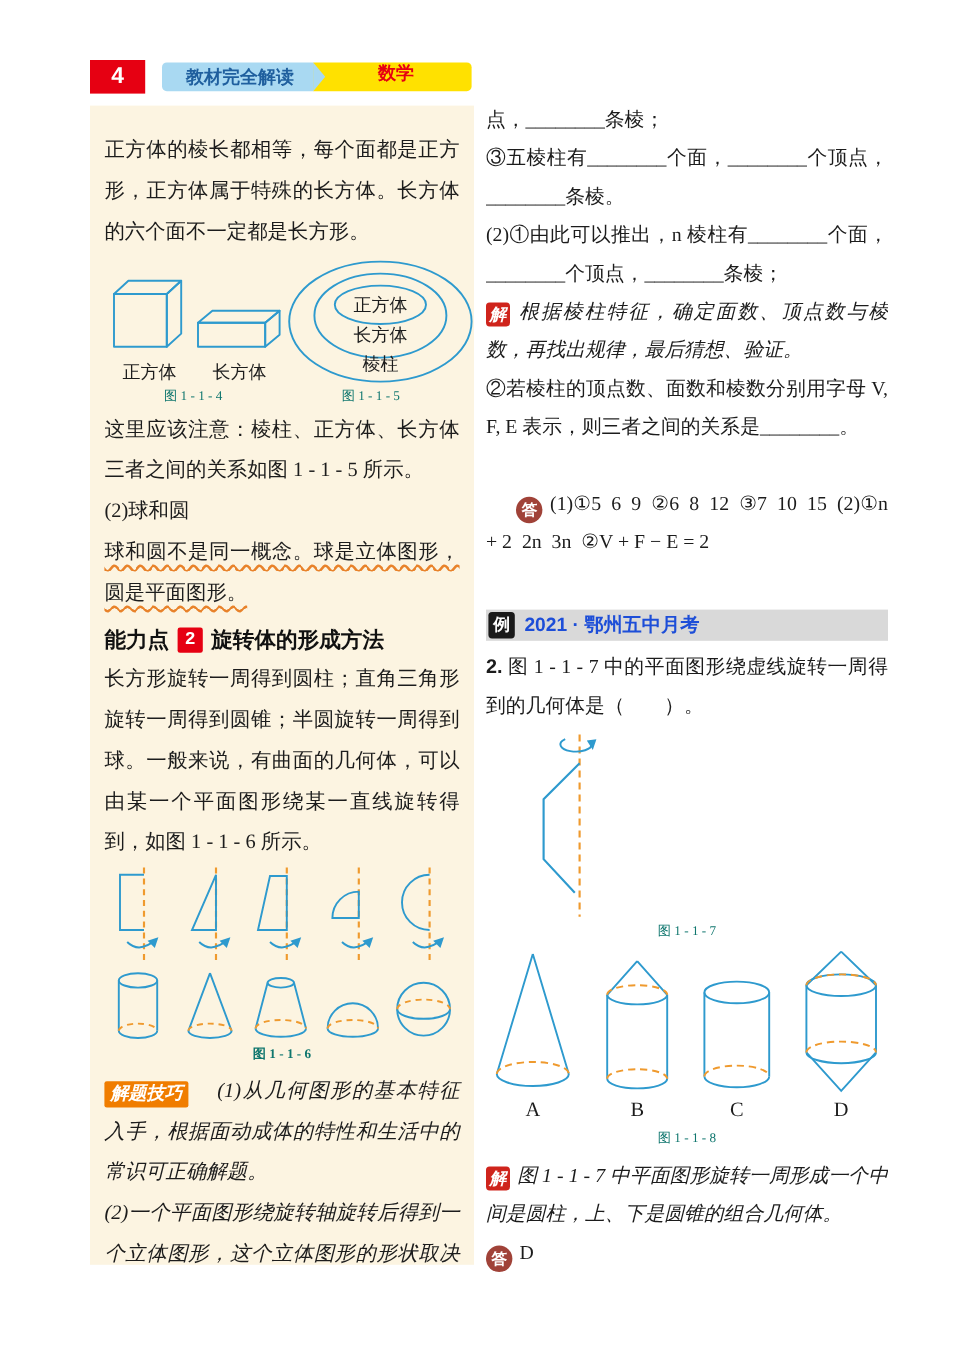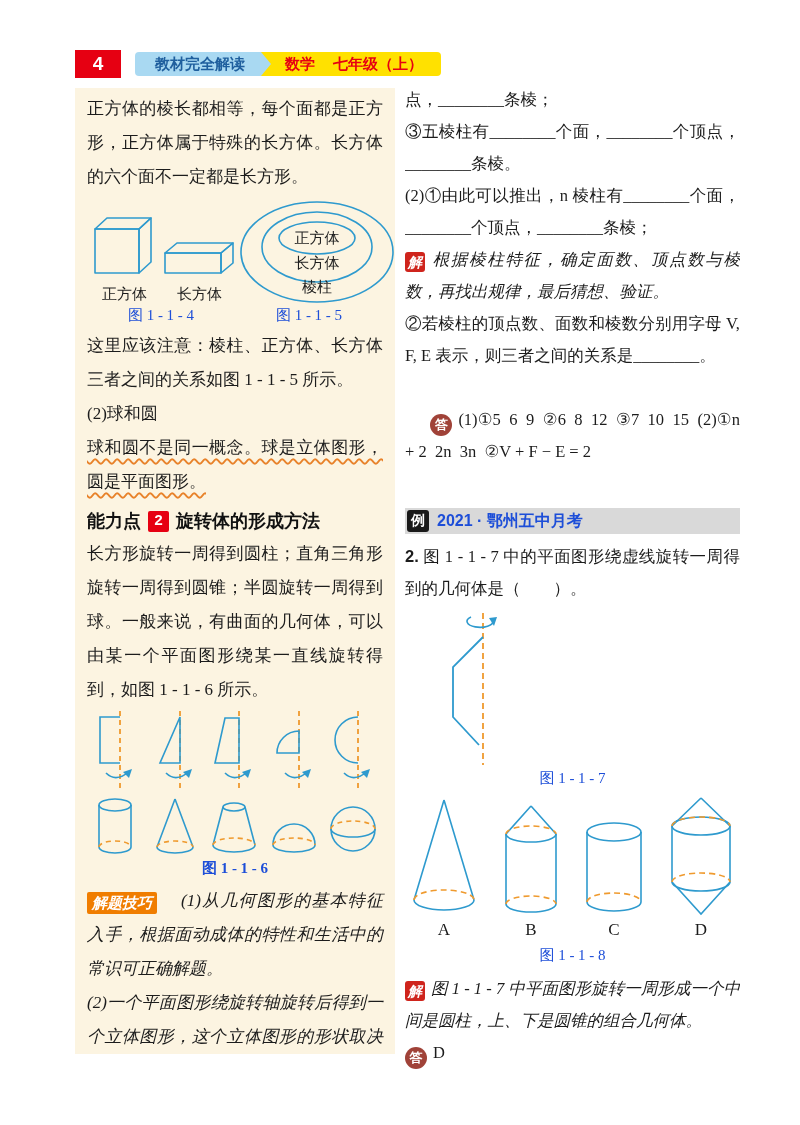--- a/index.html
+++ b/index.html
@@ -7,24 +7,24 @@
   .page { position:relative; width:800px; height:1125px; overflow:hidden; background:#fff; }
 
   
   .header { position:absolute; left:75px; top:50px; display:flex; align-items:center; height:28px; }
   .pagenum { background:#e60012; color:#fff; width:46px; height:28px; display:flex; align-items:center; justify-content:center;
              font-family:"Liberation Sans",sans-serif; font-weight:bold; font-size:19px; }
   .series-chip { margin-left:14px; background:#a9d9f2; color:#1f5f9e; font-family:Liberation Sans, sans-serif; font-weight:bold;
                  font-size:15px; height:24px; display:flex; align-items:center; padding:0 16px 0 20px; border-radius:4px 0 0 4px; position:relative; }
   .series-chip:after { content:""; position:absolute; right:-10px; top:0; border-top:12px solid transparent; border-bottom:12px solid transparent; border-left:10px solid #a9d9f2; }
   .grade-chip { background:#ffe100; color:#e60012; font-family:"Liberation Sans",sans-serif; font-weight:bold; font-size:15px;
-                height:24px; display:flex; align-items:center; gap:18px; padding:0 18px 0 24px; border-radius:0 4px 4px 0; }
-
-  
-  .left-panel { position:absolute; left:75px; top:88px; width:320px; height:966px; background:#fcf4e1; padding:4px 12px 0 12px; overflow:hidden; }
+                height:24px; display:flex; align-items:center; gap:18px; padding:0 18px 0 24px; border-radius:0 4px 4px 0;flex-direction:column; }
+
+  
+  .left-panel { position:absolute; left:75px; top:88px; width:320px; height:966px; background:#fcf4e1; padding:20px 12px 0 12px; overflow:hidden; }
   .right-col  { position:absolute; left:405px; top:84px; width:335px; height:1000px; overflow:hidden; }
 
   .txt { font-size:17px; line-height:34px; text-align:justify; }
   .right-col .txt { font-size:16.5px; line-height:32px; }
   .kai { font-style:italic; }
   .wavy { text-decoration:underline; text-decoration-style:wavy; text-decoration-color:#e8822a; text-decoration-thickness:1.5px; text-underline-offset:5px; }
   .prewrap { white-space:pre-wrap; }
 
   
   .ability { display:flex; align-items:center; gap:7px; margin:10px 0 4px 0;
@@ -43,21 +43,21 @@
               border-radius:3px; margin-right:8px; flex:none; }
   .tips-badge { display:inline-block; background:#f07d00; color:#fff; font-family:"Liberation Sans",sans-serif; font-weight:bold;
                 font-size:15px; line-height:22px; padding:0 5px; border-radius:2px; margin-right:24px; vertical-align:-2px; }
 
   .example-bar { display:flex; align-items:center; background:#d9d9d9; height:26px; margin:8px 0 6px 0; padding-left:2px; }
   .example-title { font-family:"Liberation Sans",sans-serif; font-weight:bold; font-size:16px; color:#1d4ed8; }
 
   
   .figrow { display:flex; justify-content:space-between; align-items:flex-end; margin-top:6px; }
   .figcapt-row { display:flex; justify-content:space-around; margin:2px 0 4px 0; }
-  .figcap { font-size:15px; color:#1d4ed8; text-align:center; }
+  .figcap { font-size:11px; color:#0f766e; text-align:center; }
   .fig-labels { display:flex; justify-content:space-around; font-size:15px; }
 
   .fig116 { margin-top:2px;font-weight:bold; }
   .fig116-grid { display:flex; justify-content:space-between; }
   .fig116-col { display:flex; flex-direction:column; align-items:center; }
   .fig116 .figcap { margin-top:2px; }
 
   .fig117-wrap { display:flex; flex-direction:column; margin:2px 0; }
   .fig118-grid { display:flex; justify-content:space-between; align-items:flex-end; margin-top:6px; }
   .fig118-item { display:flex; flex-direction:column; align-items:center; }

